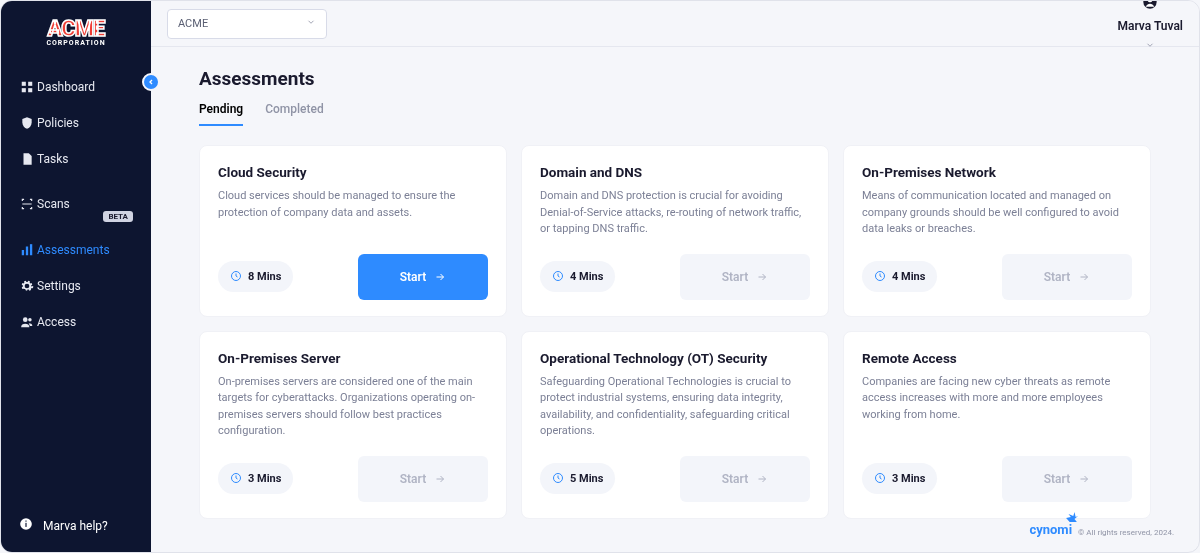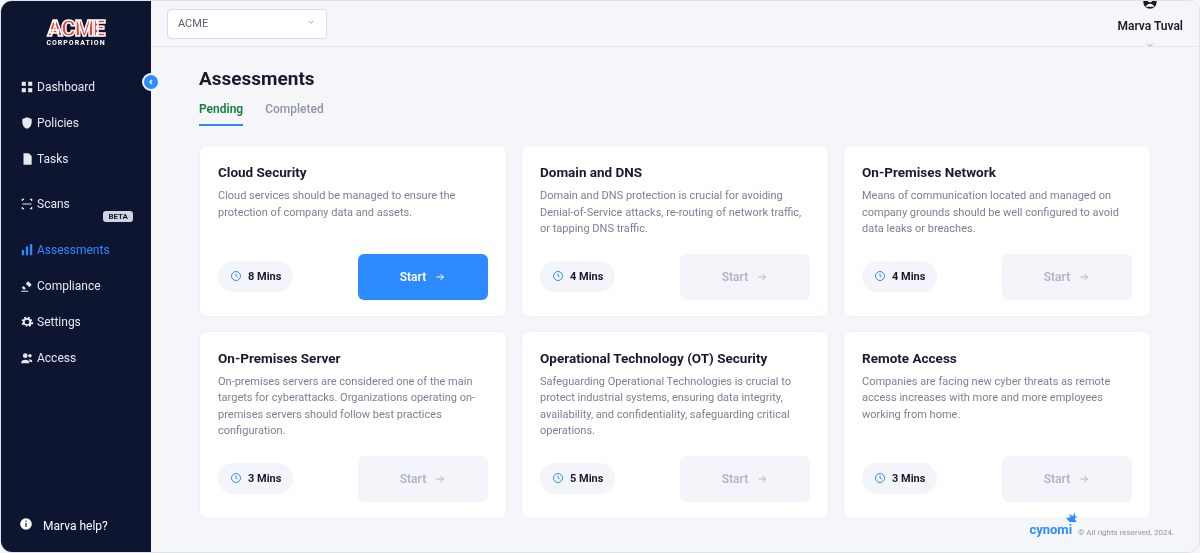--- a/index.html
+++ b/index.html
@@ -22,21 +22,21 @@
     .main { flex: 1; display: flex; flex-direction: column; min-width:0;}
     .topbar { height: 46px; border-bottom: 1px solid #e5e7ef; background: #f5f6fa; display: flex; align-items: center; padding: 0 16px; gap: 16px;}
     .org-select { width: 160px; height: 30px; border: 1px solid #d8dbe8; border-radius: 4px; background: #fff; display:flex; align-items:center; padding: 0 10px; font-size: 11px; color: #5a5f73; cursor:pointer;}
     .org-select .chev { margin-left: auto; }
     .user-menu { margin-left: auto; display:flex; align-items:center; gap: 6px; font-size: 12px; font-weight:600; cursor: pointer; flex-direction: column;}
     
     .content { padding: 20px 48px; overflow-y: auto; flex:1;}
     .page-title { font-size: 19px; font-weight: 700; margin-bottom: 12px; color: #1a1a2e;}
     .tabs { display: flex; gap: 22px; border-bottom: 1px solid #e5e7ef00; margin-bottom: 18px; }
     .tab { font-size: 12px; color: #9094a6; padding-bottom: 8px; cursor:pointer; font-weight:500;}
-    .tab.active { color: #15803d; border-bottom: 2px solid #2e8bff; font-weight:600;}
+    .tab.active { color: #000000; border-bottom: 2px solid #2e8bff; font-weight:600;}
     
     .grid { display: grid; grid-template-columns: repeat(3, 1fr); gap: 14px;}
     .card { background: #fff; border-radius: 8px; padding: 18px 18px 16px; display:flex; flex-direction:column; min-height: 140px; border: 1px solid #f0f1f6;}
     .card-title { font-size: 13.5px; font-weight: 700; margin-bottom: 8px; color: #1a1a2e;}
     .card-desc { font-size: 11px; color: #7c8096; line-height: 1.5; flex:1;}
     .card-foot { display: flex; align-items:center; margin-top: 16px; gap: 26px;}
     .time-pill { background: #f3f5fa; padding: 6px 12px; border-radius: 16px; display:flex; align-items:center; gap: 6px;}
     .time-pill .clock { color: #2e8bff; }
     .time-pill .mins { font-size: 11px; font-weight:700; color: #1a1a2e;}
     .start-btn { margin-left: auto; border: none; border-radius: 6px; padding: 16px 0; width: 130px; font-size: 12px; display:flex; align-items:center; justify-content:center; gap: 8px; cursor:pointer; font-weight:600;}
@@ -102,28 +102,20 @@
               <rect x="3" y="12" width="4" height="9"></rect>
               <rect x="10" y="6" width="4" height="15"></rect>
               <rect x="17" y="2" width="4" height="19"></rect>
             </svg>
           </span>
         <span>Assessments</span>
       </li>
       <li class="nav-item">
         <span class="icon">
             <svg width="14" height="14" viewBox="0 0 24 24" fill="currentColor">
-              <path d="M2 20h12v2H2zM14 4l6 6-4 4-6-6zM6 12l4 4-3 3-4-4z"></path>
-            </svg>
-          </span>
-        <span>Compliance</span>
-      </li>
-      <li class="nav-item">
-        <span class="icon">
-            <svg width="14" height="14" viewBox="0 0 24 24" fill="currentColor">
               <path d="M12 8a4 4 0 100 8 4 4 0 000-8zm9 4l2 1-1 3-2-0.5a8 8 0 01-1.5 1.5l0.5 2-3 1-1-2h-2l-1 2-3-1 0.5-2A8 8 0 016 16.5L4 17l-1-3 2-1v-2l-2-1 1-3 2 0.5A8 8 0 017.5 6L7 4l3-1 1 2h2l1-2 3 1-0.5 2A8 8 0 0118 7.5l2-0.5 1 3-2 1v2z"></path>
             </svg>
           </span>
         <span>Settings</span>
       </li>
       <li class="nav-item">
         <span class="icon">
             <svg width="14" height="14" viewBox="0 0 24 24" fill="currentColor">
               <circle cx="9" cy="8" r="4"></circle>
               <path d="M2 20c0-3 3-5 7-5s7 2 7 5v1H2z"></path>

